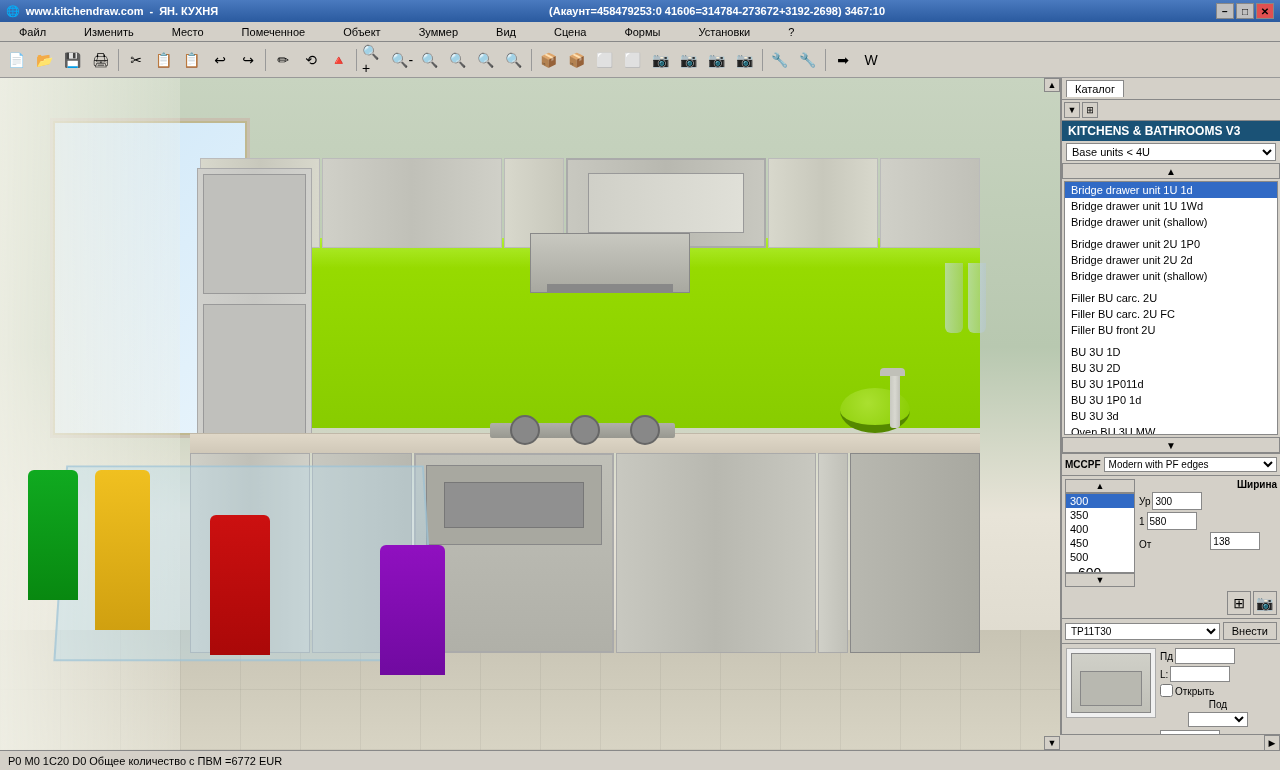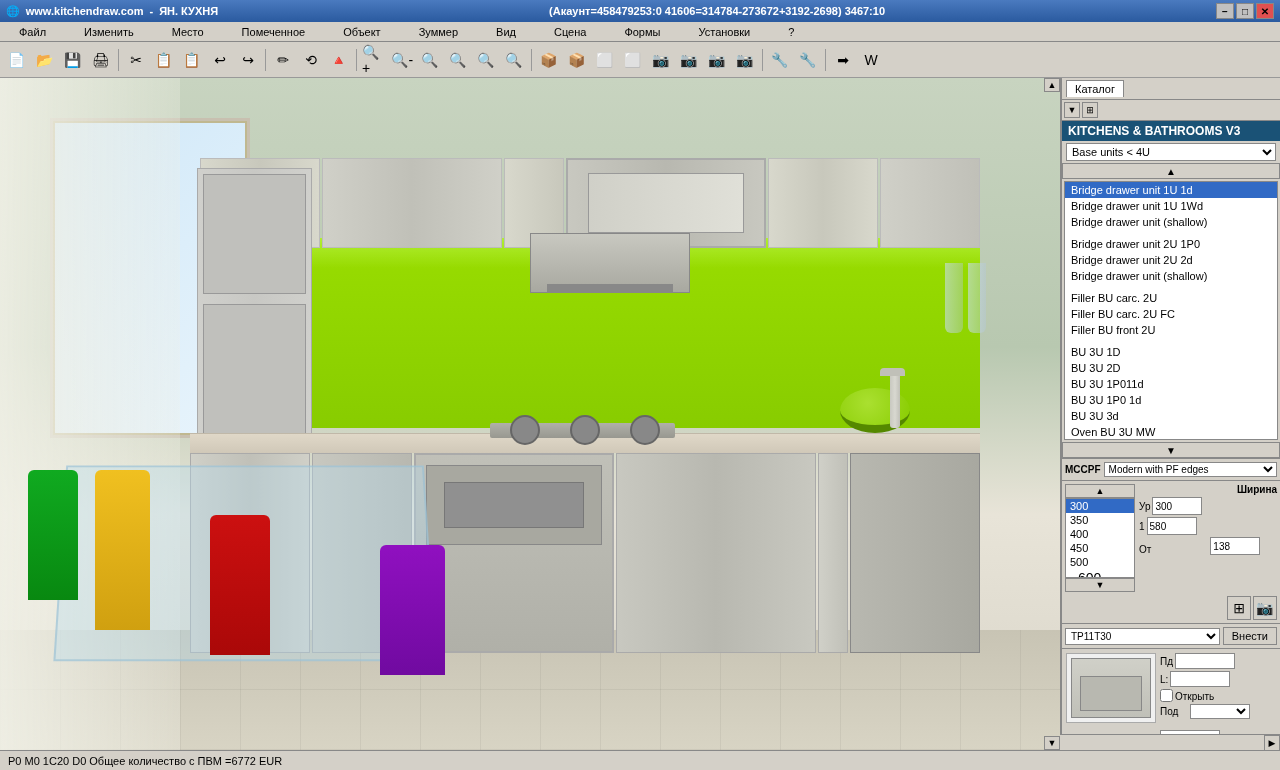--- a/index.html
+++ b/index.html
@@ -461,21 +461,21 @@
           <input type="text" style="width: 60px; height: 16px; font-size: 10px; border: 1px solid rgb(136, 136, 136); background: white; padding: 0px 2px;">
         </div>
         <div style="display:flex;align-items:center;gap:2px;margin-bottom:2px;">
           <span style="font-size:10px;">L:</span>
           <input type="text" style="width: 60px; height: 16px; font-size: 10px; border: 1px solid rgb(136, 136, 136); background: white; padding: 0px 2px;">
         </div>
         <div style="display:flex;align-items:flex-end;gap:2px;margin-bottom:2px;">
           <input type="checkbox" style="">
           <span style="font-size:10px;">Открыть</span>
         </div>
-        <div style="display:flex;align-items:center;gap:12px;margin-bottom:11px;">
+        <div style="display:flex;align-items:center;gap:2px;margin-bottom:3px;flex-direction:column;">
           <span style="font-size:10px;">Под</span>
           <select style="width:60px;font-size:10px;border:1px solid #888;background:white;">
             <option></option>
           </select>
         </div>
         <div style="display:flex;align-items:center;gap:2px;">
           <input type="text" style="width: 60px; height: 16px; font-size: 10px; border: 1px solid rgb(136, 136, 136); background: white; padding: 0px 2px;" value="830">
         </div>
       </div>
     </div>

